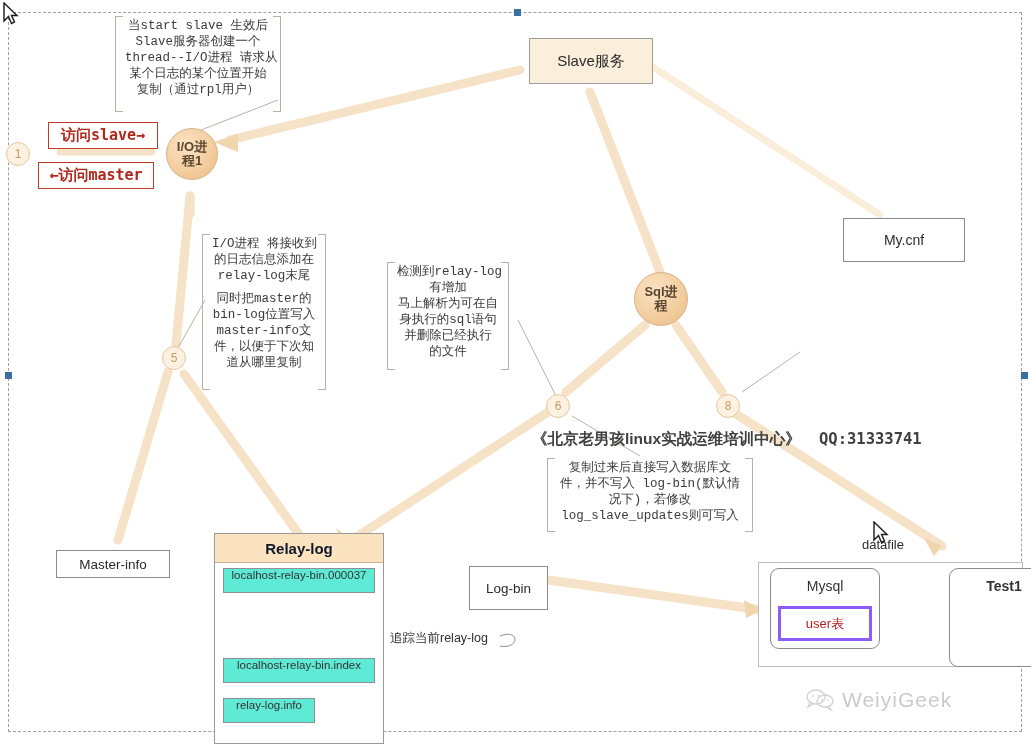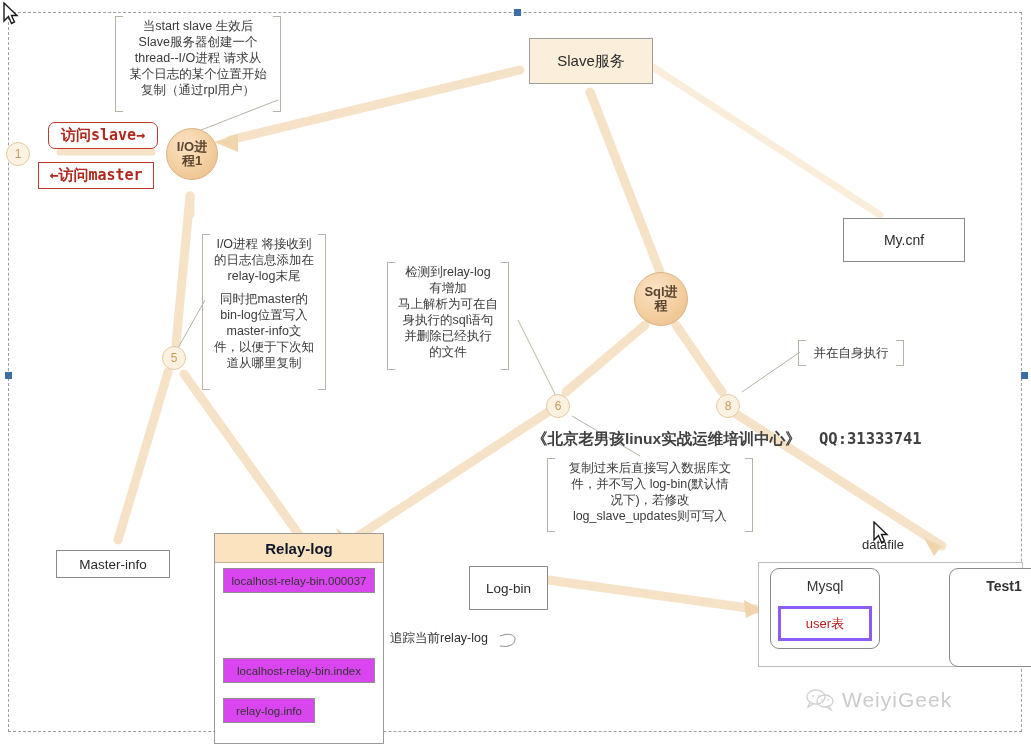--- a/index.html
+++ b/index.html
@@ -27,21 +27,21 @@
           display:flex;align-items:center;justify-content:center;text-align:center;
           line-height:1.05;font-size:13px;}
 
   
   .step{position:absolute;width:22px;height:22px;border-radius:50%;
         background:#fdf2e2;border:1px solid #e4c79e;color:#c79a5e;
         font-size:12px;display:flex;align-items:center;justify-content:center;}
 
   
   .note{position:absolute;color:#3a3a3a;font-size:12.5px;line-height:1.28;
-        text-align:center;padding:4px 12px;box-sizing:border-box;}
+        text-align:center;padding:4px 12px;box-sizing:border-box;font-family:Liberation Mono, monospace;}
   .note::before,.note::after{content:"";position:absolute;top:2px;bottom:2px;width:7px;
         border-top:1px solid #b9b2a4;border-bottom:1px solid #b9b2a4;}
   .note::before{left:2px;border-left:1px solid #b9b2a4;}
   .note::after{right:2px;border-right:1px solid #b9b2a4;}
   .note .ln{display:block;white-space:nowrap;}
   .note .gap{display:block;height:7px;}
 
   
   .redlabel{position:absolute;border:1.5px solid #c0392b;color:#b0281b;
             font-family:"DejaVu Sans Mono","Liberation Mono",monospace;
@@ -51,22 +51,22 @@
   
   .promo{position:absolute;color:#404040;font-weight:bold;font-size:15.5px;
          white-space:nowrap;}
   .promo .qq{margin-left:14px;font-family:"DejaVu Sans Mono","Liberation Mono",monospace;}
 
   
   .relaybox{position:absolute;border:1px solid #9a9a9a;background:#fff;box-sizing:border-box;}
   .relayhdr{height:28px;background:#fbe3c0;border-bottom:1px solid #c9b08b;
             display:flex;align-items:center;justify-content:center;
             font-size:15px;color:#0f172a;font-weight:bold;}
-  .relayitem{position:absolute;border:1px solid #8f8f8f;background:#d946ef;
-             display:flex;align-items:center;justify-content:center;
+  .relayitem{position:absolute;border:1px solid #8f8f8f;background:#5eead4;
+             display:flex;justify-content:center;
              font-size:11.5px;color:#333;box-sizing:border-box;}
 
   
   .dbgroup{position:absolute;border:1px solid #bdbdbd;background:#fff;box-sizing:border-box;}
   .dbcard{position:absolute;border:1px solid #8a8a8a;border-radius:9px;background:#fff;
           box-sizing:border-box;}
   .dbtitle{position:absolute;left:0;right:0;top:9px;text-align:center;font-size:14px;color:#333;}
   .dbinner{position:absolute;border:3px solid #8b5cf6;background:#fff;
            display:flex;align-items:center;justify-content:center;font-size:13px;color:#b91c1c;
            box-sizing:border-box;}
@@ -173,21 +173,21 @@
   <div class="circle" style="left:166px;top:128px;width:50px;height:50px;flex-direction:column;">
     <span>I/O进</span>
     <span>程1</span>
   </div>
 
   <div class="circle" style="left:634px;top:272px;width:52px;height:52px;flex-direction:column;">
     <span>Sql进</span>
     <span>程</span>
   </div>
 
-  <div class="redlabel" style="left:48px;top:122px;width:108px;height:25px;border-radius:7px;">
+  <div class="redlabel" style="left:48px;top:122px;width:108px;height:25px;">
     <span>访问slave→</span>
   </div>
   <div class="redlabel" style="left:38px;top:162px;width:114px;height:25px;">
     <span>←访问master</span>
   </div>
 
   <div class="step" style="left:6px;top:142px;">
     <span>1</span>
   </div>
   <div class="step" style="left:162px;top:346px;">
@@ -214,23 +214,20 @@
 
   <div class="note" style="left:385px;top:260px;width:126px;height:112px;">
     <span class="ln">检测到relay-log</span>
     <span class="ln">有增加</span>
     <span class="ln">马上解析为可在自</span>
     <span class="ln">身执行的sql语句</span>
     <span class="ln">并删除已经执行</span>
     <span class="ln">的文件</span>
   </div>
 
-  <div class="note" style="left:796px;top:338px;width:110px;height:30px;display:flex;align-items:center;justify-content:center;">
-    <span class="ln">并在自身执行</span>
-  </div>
 
   <div class="promo" style="left:532px;top:429px;">
     <span>《北京老男孩linux实战运维培训中心》</span>
     <span class="qq">QQ:31333741</span>
   </div>
 
   <div class="note" style="left:545px;top:456px;width:210px;height:78px;">
     <span class="ln">复制过来后直接写入数据库文</span>
     <span class="ln">件，并不写入 log-bin(默认情</span>
     <span class="ln">况下)，若修改</span>

